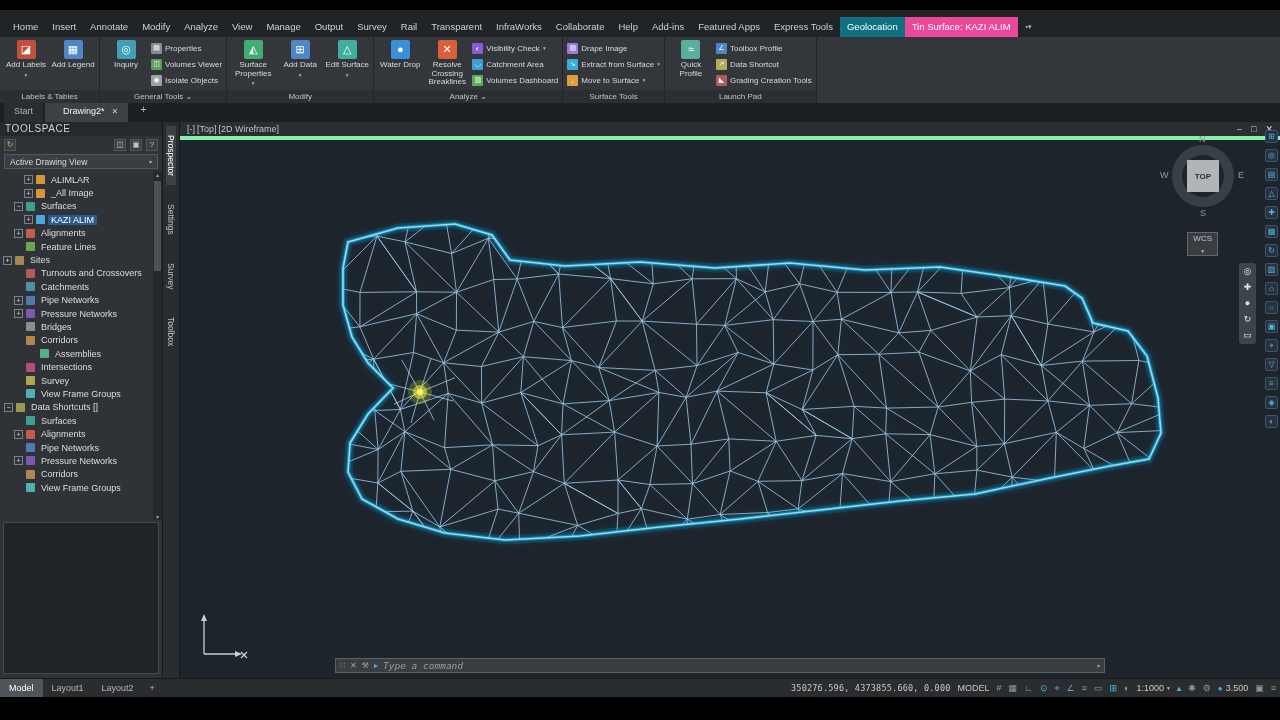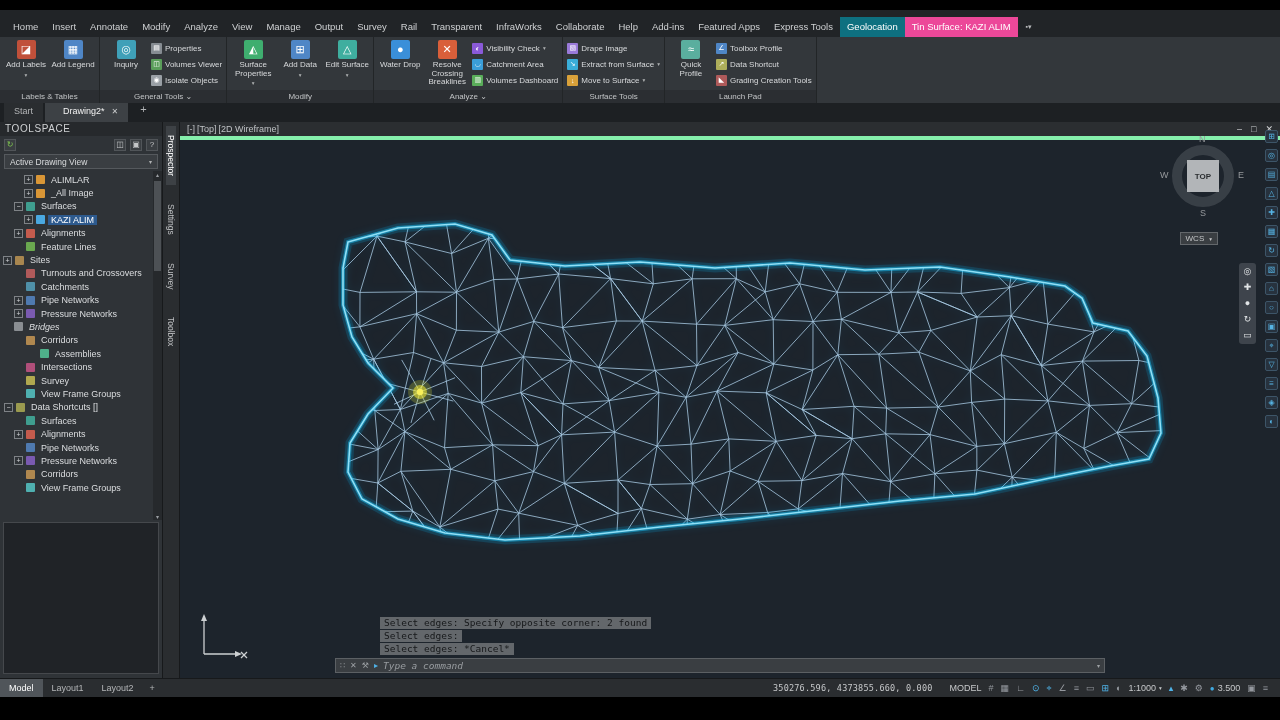--- a/index.html
+++ b/index.html
@@ -90,21 +90,21 @@
     filter:drop-shadow(0 0 4px rgba(0,170,255,0.22)); }
 
   .viewcube { position:absolute; top:14px; right:37px; width:80px; height:80px; font-size:9px; color:#96999c; }
   .vc-ring { position:absolute; left:9px; top:9px; width:62px; height:62px; border-radius:50%;
     border:10px solid rgba(110,115,120,0.35); }
   .vc-top { position:absolute; left:24px; top:24px; width:32px; height:32px; background:#b2b5b8;
     color:#2b2e31; font-size:8px; font-weight:bold; display:flex; align-items:center; justify-content:center; }
   .vc-n { position:absolute; top:-2px; left:36px; } .vc-s { position:absolute; bottom:-2px; left:37px; }
   .vc-w { position:absolute; left:-3px; top:34px; } .vc-e { position:absolute; right:-1px; top:34px; }
   .wcs { position:absolute; top:110px; right:62px; background:#3a3e42; border:1px solid #63676b;
-    font-size:8px; color:#c4c6c8; padding:1px 5px; display:flex; gap:5px; align-items:center; }
+    font-size:8px; color:#c4c6c8; padding:1px 5px; display:flex; gap:5px; align-items:center;flex-direction:column; }
   .wcs .chev { font-size:5.5px; }
   .navbar { position:absolute; right:24px; top:141px; width:17px; background:rgba(195,200,205,0.20);
     border-radius:3px; display:flex; flex-direction:column; align-items:center; padding:4px 0; gap:7px; }
   .nav-ic { font-size:9px; color:#e2e5e7; line-height:9px; }
   .rightstrip { position:absolute; right:2px; top:8px; display:flex; flex-direction:column; gap:6px; }
   .rs-ic { width:13px; height:13px; background:#27323e; border:1px solid #3d5568; color:#56b4e4;
     font-size:8px; display:flex; align-items:center; justify-content:center; border-radius:2px; }
   .ucs { position:absolute; left:14px; top:488px; }
 
   .cmd-history { position:absolute; left:200px; top:495px; display:flex; flex-direction:column;
@@ -118,21 +118,21 @@
   .cmd-input { font-family:"DejaVu Sans Mono", monospace; font-style:italic; color:#989ca0; }
   .cmd-dd { margin-left:auto; font-size:6px; color:#9da1a5; }
 
   
   .statusbar { height:19px; background:#2a2d30; border-top:1px solid #17191b; display:flex;
     align-items:center; font-size:9px; color:#bfc2c5; }
   .stabs { display:flex; align-items:stretch; height:100%; }
   .stab-b { padding:0 9px; display:flex; align-items:center; color:#b4b6b8; }
   .stab-b.active { background:#50555a; color:#fff; }
   .stab-add { padding:0 7px; display:flex; align-items:center; color:#b4b6b8; }
-  .sright { margin-left:auto; display:flex; align-items:center; gap:17px; padding-right:12px; }
+  .sright { margin-left:auto; display:flex; align-items:center; gap:7px; padding-right:4px; }
   .coords { font-family:"DejaVu Sans Mono", monospace; font-size:8.5px; color:#c6c8ca; letter-spacing:.2px; }
   #status-items { display:flex; align-items:center; gap:7px; }
   .st-text { color:#c6c8ca; }
   .st-icon { font-size:9px; color:#94989e; }
   .st-icon.active { color:#4fb3e8; }
   .st-scale { display:flex; align-items:center; gap:3px; color:#c6c8ca; }
   .st-scale .chev { font-size:5.5px; }
   .st-dot { display:flex; align-items:center; gap:3px; color:#c6c8ca; }
   .st-dot .d { color:#3fa9e0; font-size:8px; }
 </style>
@@ -379,21 +379,21 @@
             <div class="trow" style="padding-left: 14px;">
               <span class="exp">+</span>
               <span class="ticon" style="background: rgb(79, 122, 176);"></span>
               <span class="lbl">Pipe Networks</span>
             </div>
             <div class="trow" style="padding-left: 14px;">
               <span class="exp">+</span>
               <span class="ticon" style="background: rgb(122, 90, 176);"></span>
               <span class="lbl">Pressure Networks</span>
             </div>
-            <div class="trow" style="padding-left: 2px; font-style: italic;">
+            <div class="trow" style="padding-left: 14px;">
               <span class="exp ghost">+</span>
               <span class="ticon" style="background: rgb(138, 142, 146);"></span>
               <span class="lbl">Bridges</span>
             </div>
             <div class="trow" style="padding-left: 14px;">
               <span class="exp ghost">+</span>
               <span class="ticon" style="background: rgb(176, 136, 79);"></span>
               <span class="lbl">Corridors</span>
             </div>
             <div class="trow" style="padding-left: 28px;">
@@ -531,25 +531,20 @@
           <g stroke="#cdd0d2" stroke-width="1.3" fill="none">
             <line x1="10" y1="44" x2="10" y2="8"></line>
             <line x1="10" y1="44" x2="44" y2="44"></line>
             <polygon points="10,4 7,11 13,11" fill="#cdd0d2" stroke="none"></polygon>
             <polygon points="48,44 41,41 41,47" fill="#cdd0d2" stroke="none"></polygon>
             <line x1="47" y1="42" x2="53" y2="48"></line>
             <line x1="53" y1="42" x2="47" y2="48"></line>
           </g>
         </svg>
 
-        <div class="cmd-history">
-            <div class="hline">Select edges: Specify opposite corner: 2 found</div>
-            <div class="hline">Select edges:</div>
-            <div class="hline">Select edges: *Cancel*</div>
-          </div>
 
         <div class="cmd-bar">
           <span class="cic">∷</span>
           <span class="cic">✕</span>
           <span class="cic">⚒</span>
           <span class="cmd-caret">▸</span>
           <span class="cmd-input">Type a command</span>
           <span class="cmd-dd">▾</span>
         </div>
       </div>

